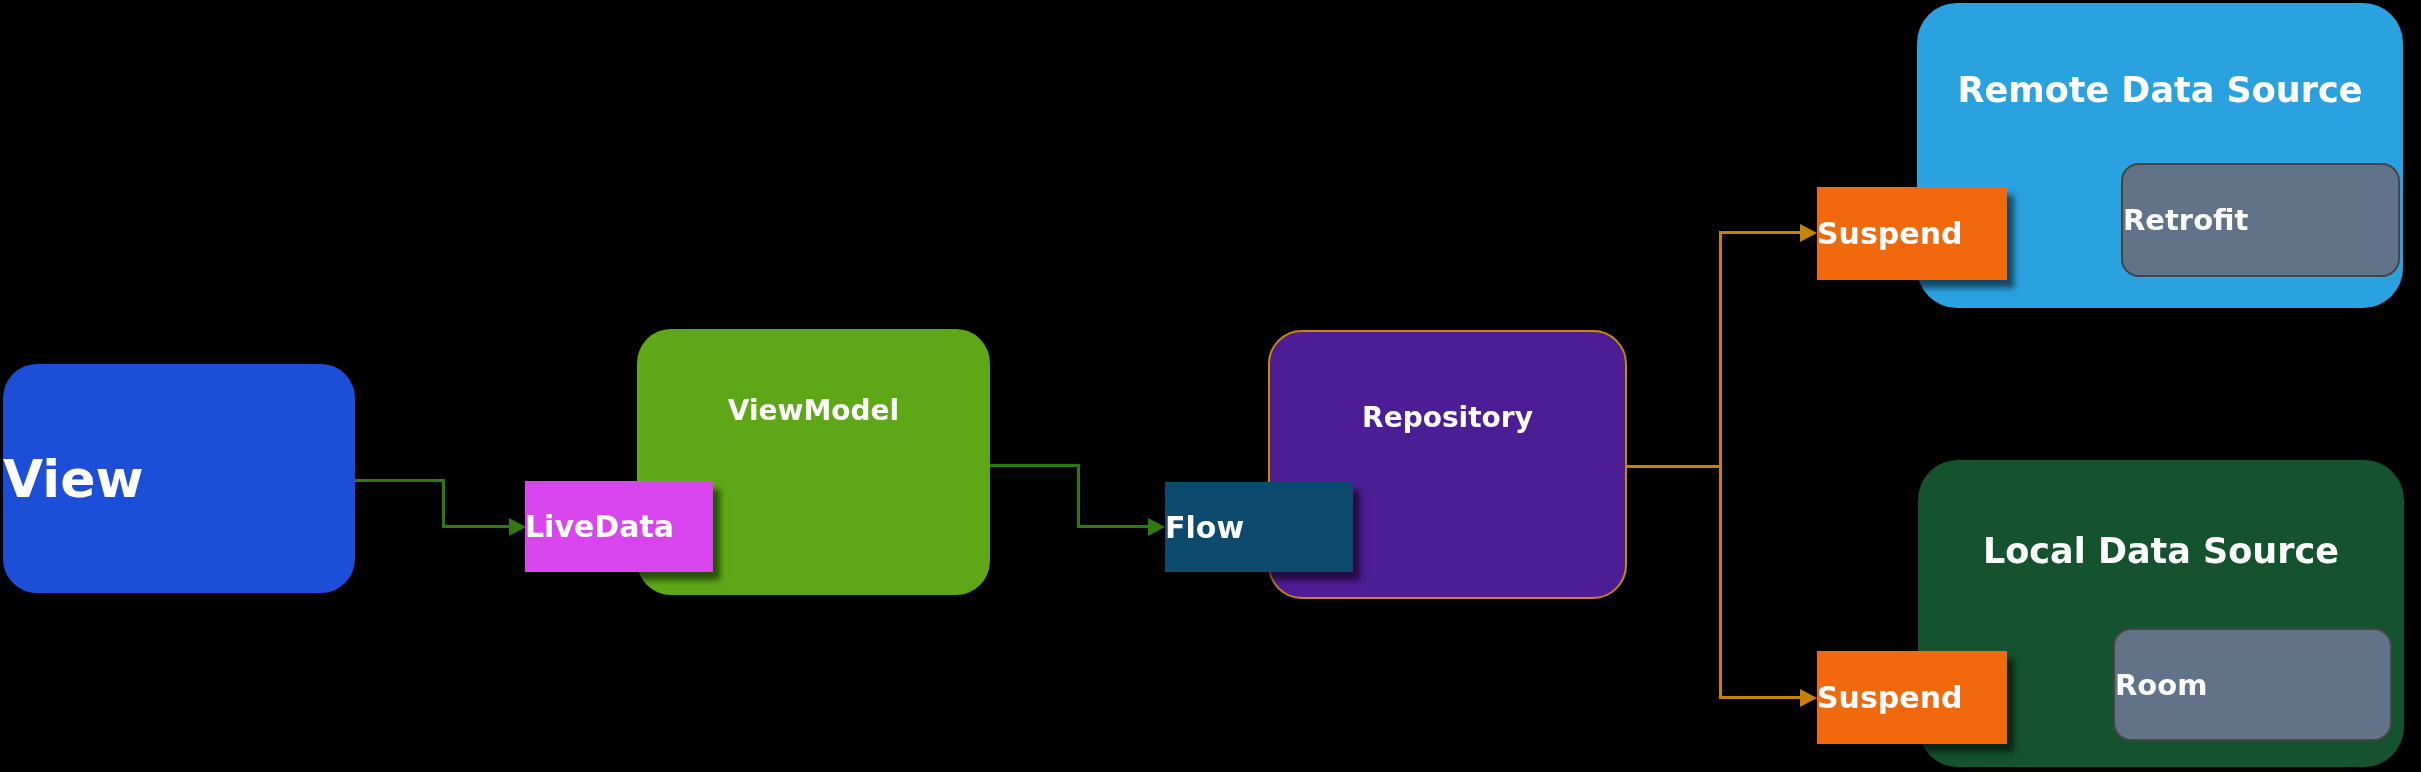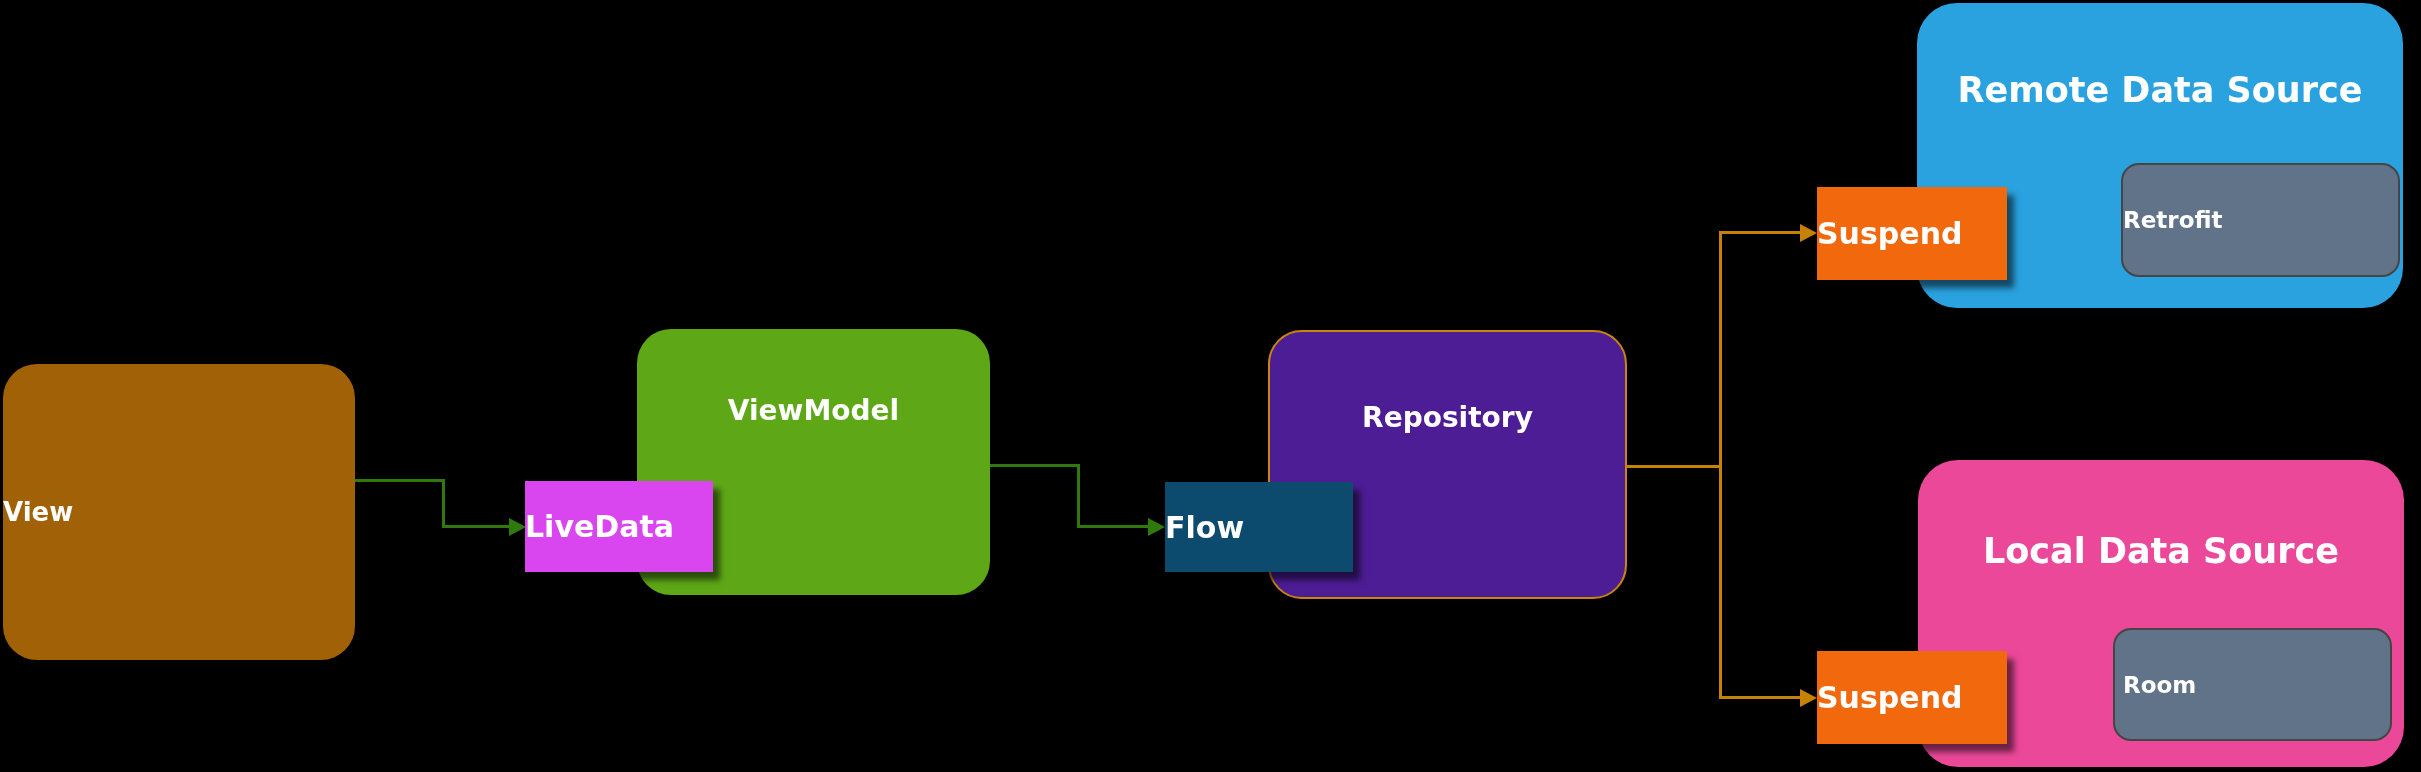--- a/index.html
+++ b/index.html
@@ -21,38 +21,38 @@
     color: #ffffff;
     font-weight: bold;
     box-sizing: border-box;
   }
   .flexcenter {
     display: flex;
     align-items: center;
     justify-content: flex-start;
   }
   .node-view {
-    left: 3px; top: 364px; width: 352px; height: 296px;
-    background: #a16207; border-radius: 34px; font-size: 26px;
+    left: 3px; top: 364px; width: 352px; height: 229px;
+    background: #1d4ed8; border-radius: 34px; font-size: 52px;
   }
   .node-viewmodel {
     left: 637px; top: 329px; width: 353px; height: 266px;
     background: #5EA817; border-radius: 34px;
   }
   .node-repository {
     left: 1268px; top: 330px; width: 359px; height: 269px;
     background: #4c1d95; border: 2px solid #C8860B; border-radius: 34px;
   }
   .node-remote {
     left: 1917px; top: 3px; width: 486px; height: 305px;
     background: #29A2DF; border-radius: 40px;
   }
   .node-local {
     left: 1918px; top: 460px; width: 486px; height: 307px;
-    background: #ec4899; border-radius: 40px;
+    background: #14532d; border-radius: 40px;
   }
   .big-label {
     position: absolute;
     left: 0; width: 100%;
     text-align: center;
     font-size: 28px;
     line-height: 1;
   }
   .node-viewmodel .big-label { top: 68px; }
   .node-repository .big-label { top: 72px; }
@@ -76,29 +76,29 @@
   }
   .chip-livedata { left: 525px; top: 481px; width: 188px; height: 91px; background: #d946ef; }
   .chip-flow     { left: 1165px; top: 482px; width: 188px; height: 90px; background: #0c4a6e; }
   .chip-suspend-top    { left: 1817px; top: 187px; width: 190px; height: 93px; background: #F2680D; }
   .chip-suspend-bottom { left: 1817px; top: 651px; width: 190px; height: 93px; background: #F2680D; }
   
   .graychip {
     position: absolute;
     color: #ffffff;
     font-weight: bold;
-    font-size: 23px;
+    font-size: 29px;
     background: #617388;
     border: 2px solid #454545;
     border-radius: 18px;
     box-sizing: border-box;
     z-index: 3;
   }
   .graychip-retrofit { left: 2121px; top: 163px; width: 279px; height: 114px; }
-  .graychip-room     { left: 2113px; top: 628px; width: 279px; height: 113px; padding-left: 8px; }
+  .graychip-room     { left: 2113px; top: 628px; width: 279px; height: 113px; }
   
   .seg { position: absolute; z-index: 2; }
   .seg.h { height: 3px; }
   .seg.v { width: 3px; }
   .seg.green  { background: #2F7A0C; }
   .seg.orange { background: #C58205; }
   .ah {
     position: absolute;
     width: 0; height: 0;
     border-top: 9px solid transparent;

